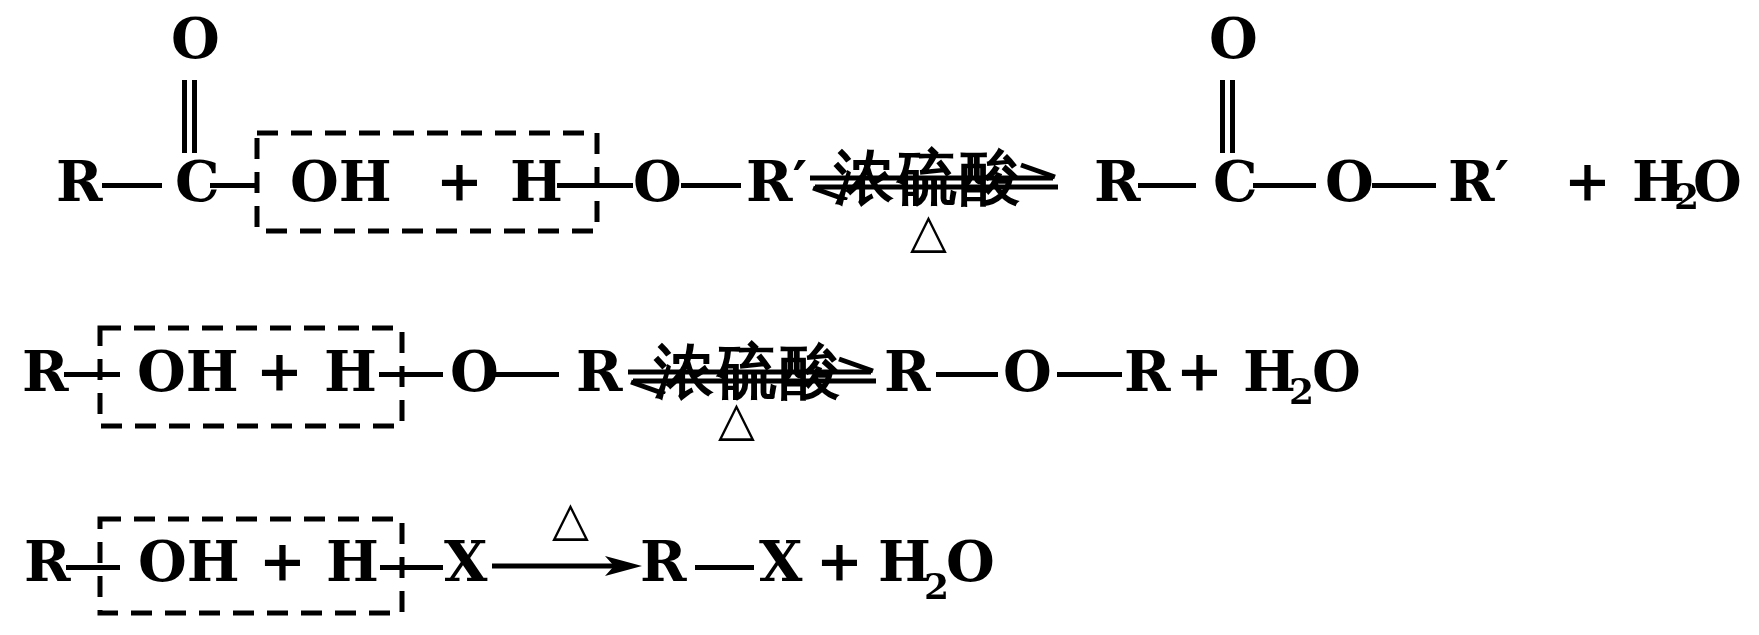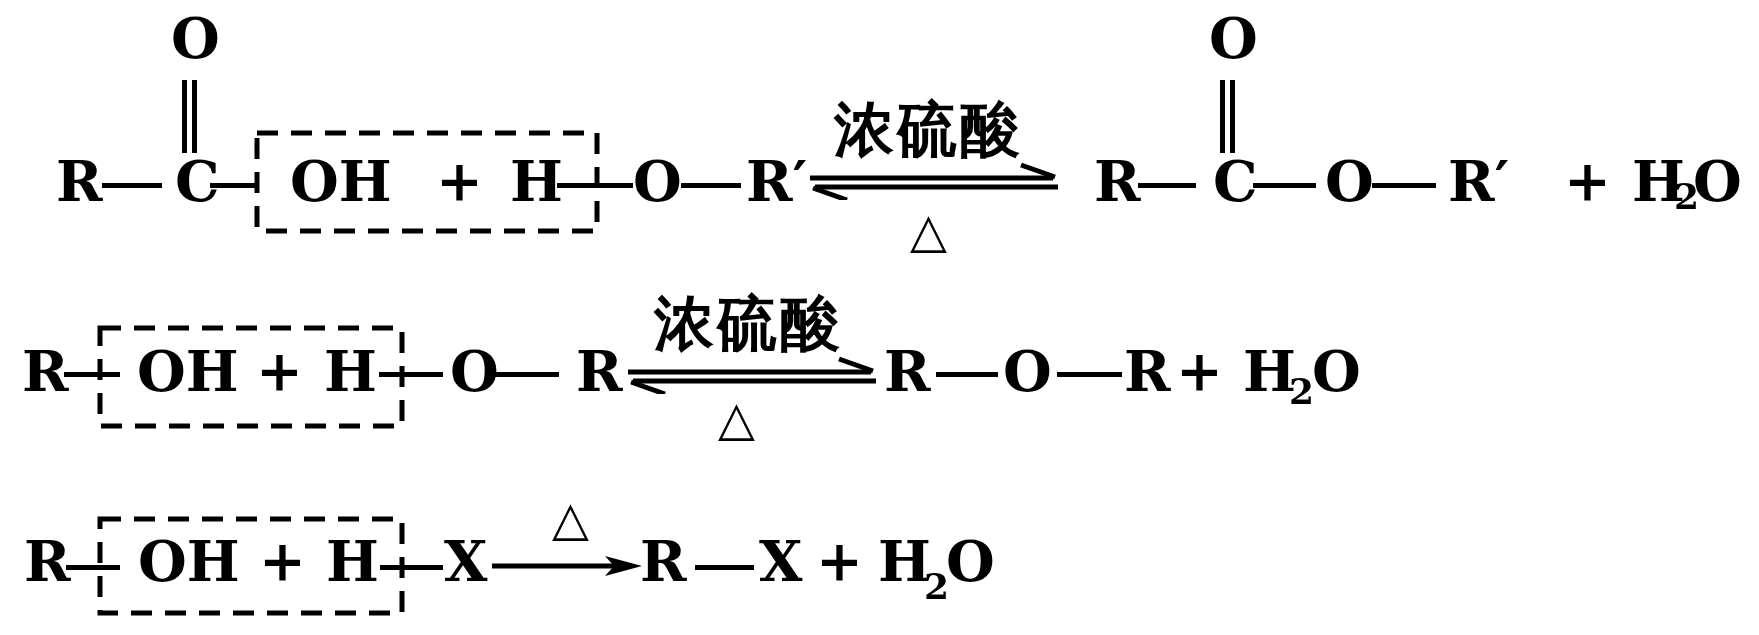--- a/index.html
+++ b/index.html
@@ -29,20 +29,21 @@
   }
   .cjk {
     position:absolute;
     font-family:Liberation Sans, sans-serif;
     font-weight:bold;
     font-size:60px;
     line-height:1;
     letter-spacing:3px;
     color:#000;
     white-space:nowrap;
+    margin-top:48px;
   }
   .tri {
     position:absolute;
     font-family:"DejaVu Sans","Liberation Sans",sans-serif;
     font-weight:bold;
     font-size:48px;
     line-height:1;
     color:#000;
   }
   .bond  { position:absolute; height:5px; background:#000; }

